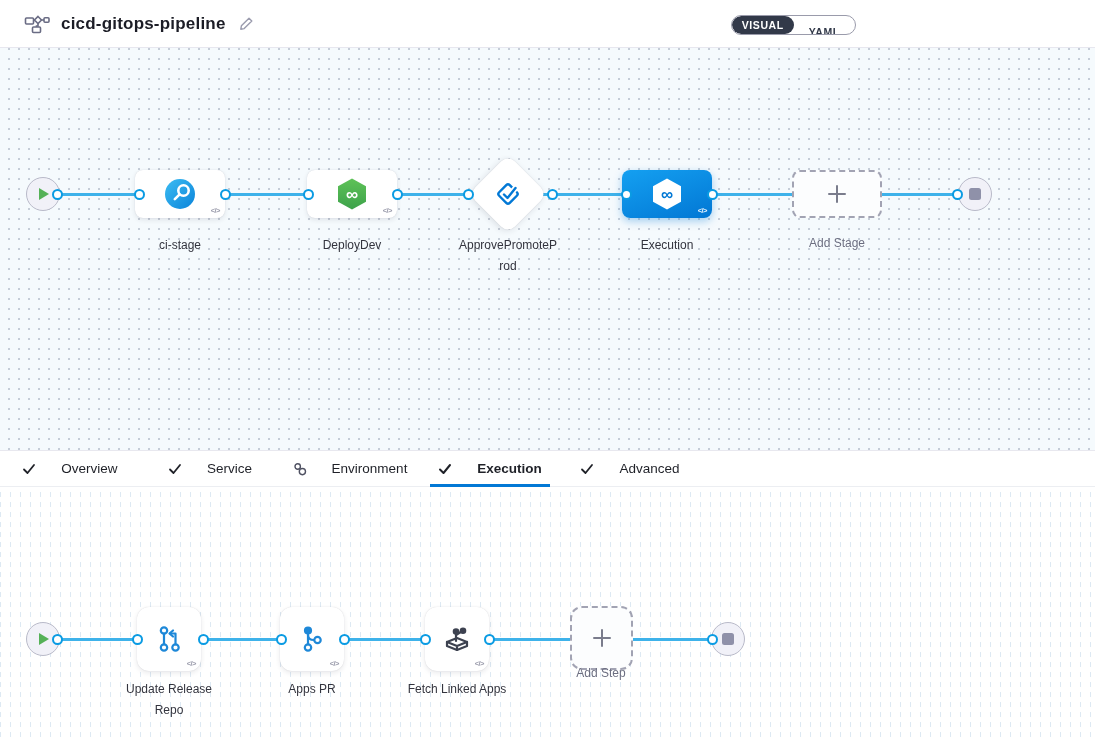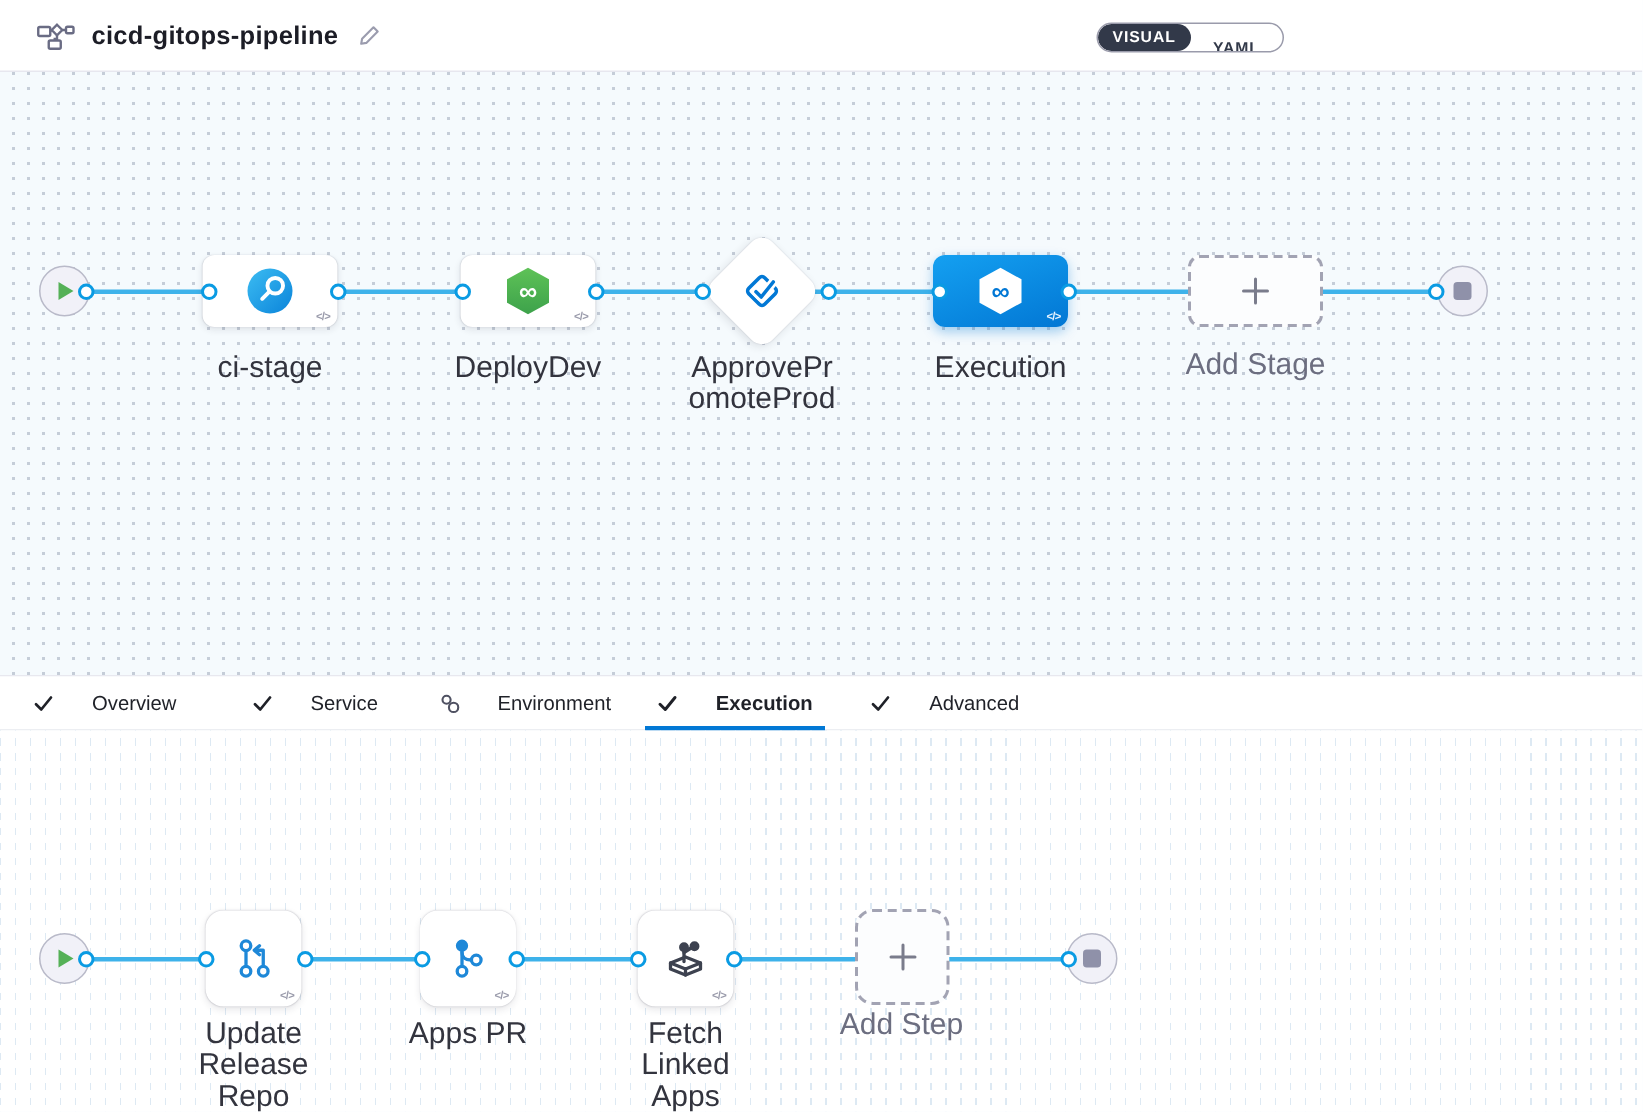--- a/index.html
+++ b/index.html
@@ -56,21 +56,21 @@
 
   .diamond { position:absolute; width:56px; height:56px; background:#fff; border-radius:10px;
              transform:rotate(45deg);
              box-shadow:0 2px 6px rgba(40,41,61,.12), 0 0 1px rgba(40,41,61,.18);
              display:flex; align-items:center; justify-content:center; cursor:pointer; }
   .diamond > * { transform:rotate(-45deg); }
 
   .dashed-node { position:absolute; border:2px dashed #a2a3b3; border-radius:8px; background:#fcfdfe;
                  display:flex; align-items:center; justify-content:center; cursor:pointer; }
 
-  .node-label { position:absolute; text-align:center; font-size:20px; color:#33343e; line-height:21px;
+  .node-label { position:absolute; text-align:center; font-size:12px; color:#33343e; line-height:21px;
                 overflow-wrap:anywhere; }
   .node-label.gray { color:#6c6e80; }
 
   .hex-wrap { position:relative; display:flex; align-items:center; justify-content:center; }
   .inf { position:absolute; font-size:17px; font-weight:700; line-height:1; }
 
   
   .tabbar { position:absolute; left:0; top:451px; width:1095px; height:36px; background:#fff;
             display:flex; align-items:stretch; padding-left:10px; border-bottom:1px solid #eceef2; }
   .tab { position:relative; width:120px; margin-right:20px; display:flex; align-items:center;
@@ -275,21 +275,21 @@
       <span class="code-badge">&lt;/&gt;</span>
     </div>
     <div class="node-label" style="left:407px;top:192px;width:100px;">Fetch Linked Apps</div>
 
     <div class="dashed-node" style="left:570px;top:119px;width:63px;height:64px;border-radius:12px;">
       <svg width="24" height="24" viewBox="0 0 24 24" stroke="#7a7c8c" stroke-width="2" stroke-linecap="round">
         <line x1="12" y1="4" x2="12" y2="20"></line>
           <line x1="4" y1="12" x2="20" y2="12"></line>
       </svg>
     </div>
-    <div class="node-label gray" style="left:536px;top:186px;width:130px;">Add Step</div>
+    <div class="node-label gray" style="left:536px;top:176px;width:130px;">Add Step</div>
 
     <div class="terminal" style="left:711px;top:135px;">
       <span class="stop-sq"></span>
     </div>
 
     <div class="cdot" style="left:51.5px;top:146.5px;"></div>
     <div class="cdot" style="left:131.5px;top:146.5px;"></div>
     <div class="cdot" style="left:197.5px;top:146.5px;"></div>
     <div class="cdot" style="left:275.5px;top:146.5px;"></div>
     <div class="cdot" style="left:338.5px;top:146.5px;"></div>

